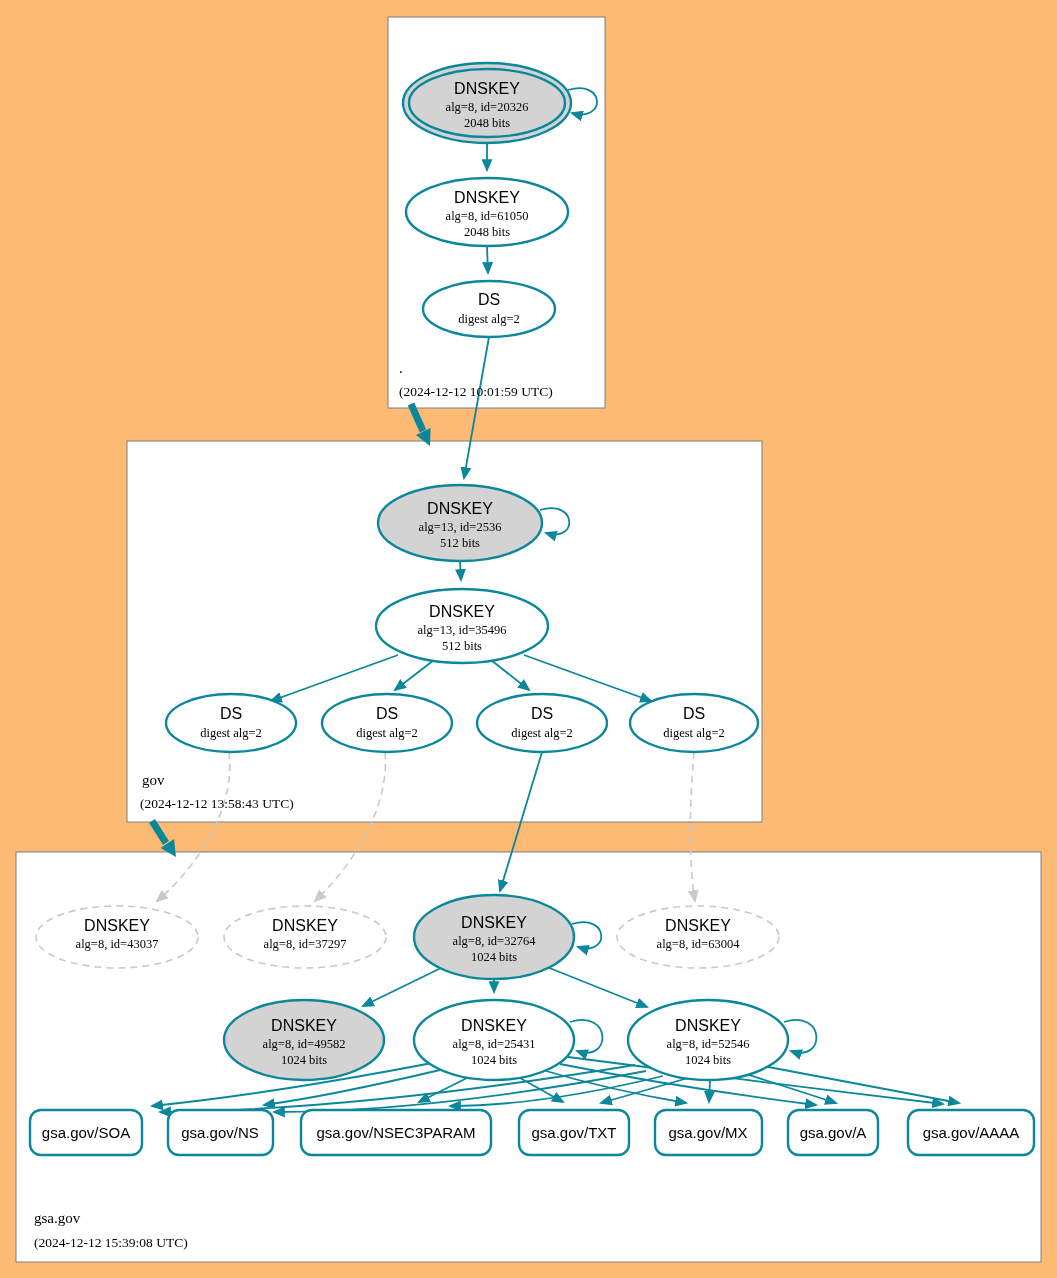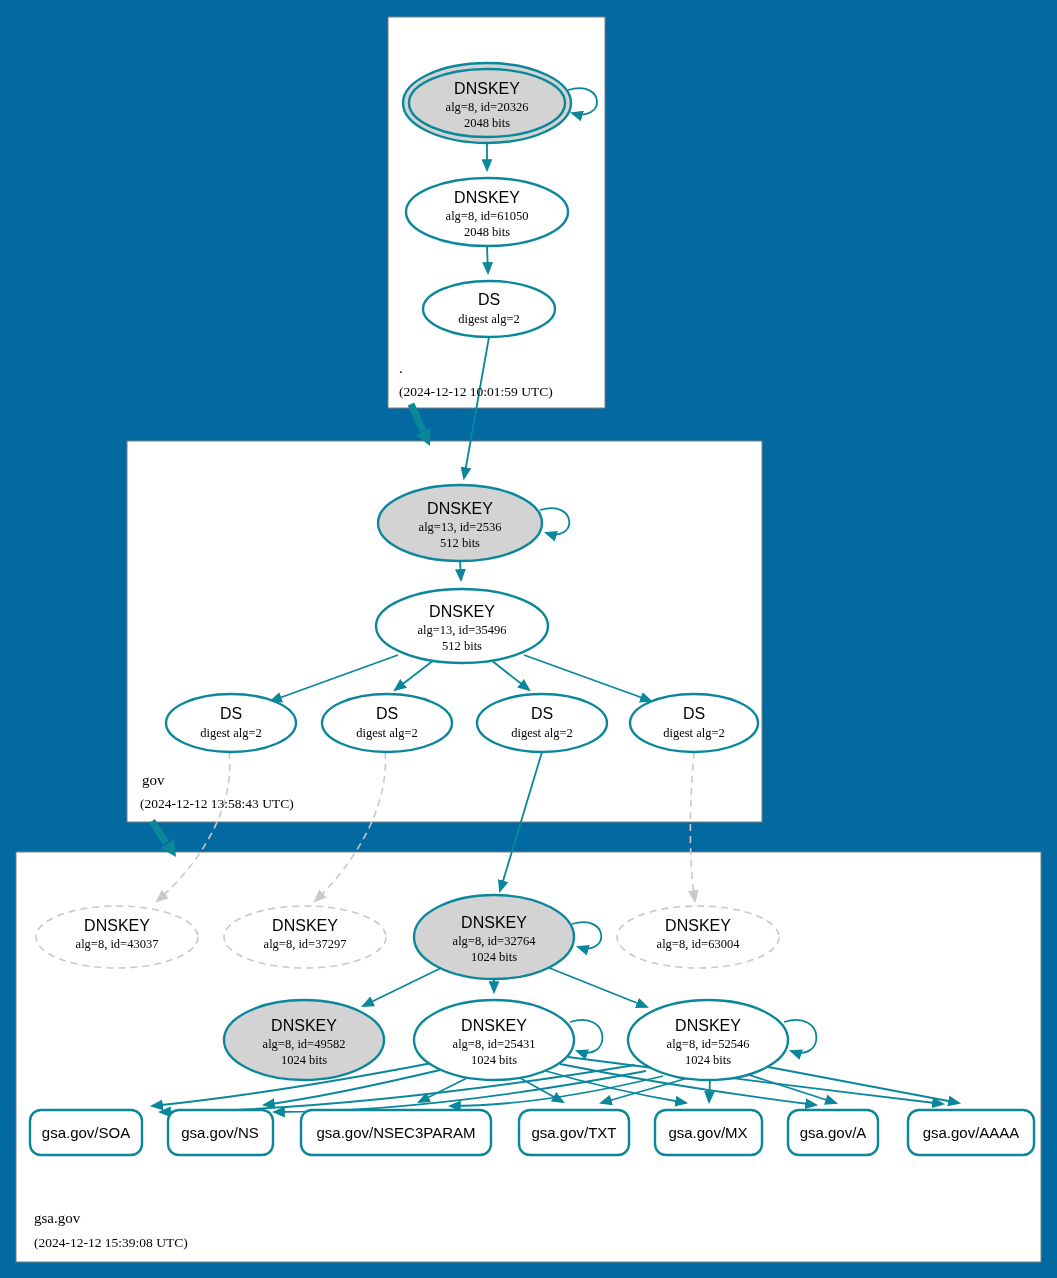--- a/index.html
+++ b/index.html
@@ -1,16 +1,16 @@
 <!DOCTYPE html>
 <html style="--secure: #0a879a; --gray-fill: #d3d3d3; --dashed: #c9c9c9; --box-border: #7d7d7d;"><head>
 <meta charset="utf-8">
 <style>
   html,body{margin:0;padding:0;background:#ffffff;}
-  .page{width:1057px;height:1278px;position:relative;background:#0369a1;}
+  .page{width:1057px;height:1278px;position:relative;background:#fdba74;}
   svg{display:block;}
   .zone-box{fill:#ffffff;stroke:var(--box-border,#7d7d7d);stroke-width:1;}
   .edge{fill:none;stroke:var(--secure,#0a879a);stroke-width:1.8;}
   .edge-thick{fill:none;stroke:var(--secure,#0a879a);stroke-width:7;}
   .edge-dashed{fill:none;stroke:var(--dashed,#c9c9c9);stroke-width:1.6;stroke-dasharray:7 5;}
   .arrowhead{fill:var(--secure,#0a879a);stroke:none;}
   .node-ellipse{fill:#ffffff;stroke:var(--secure,#0a879a);stroke-width:2.4;}
   .node-gray{fill:var(--gray-fill,#d3d3d3);}
   .node-dashed{fill:#ffffff;stroke:var(--dashed,#c9c9c9);stroke-width:1.6;stroke-dasharray:7 5;}
   .rrset-rect{fill:#ffffff;stroke:var(--secure,#0a879a);stroke-width:2.4;}

